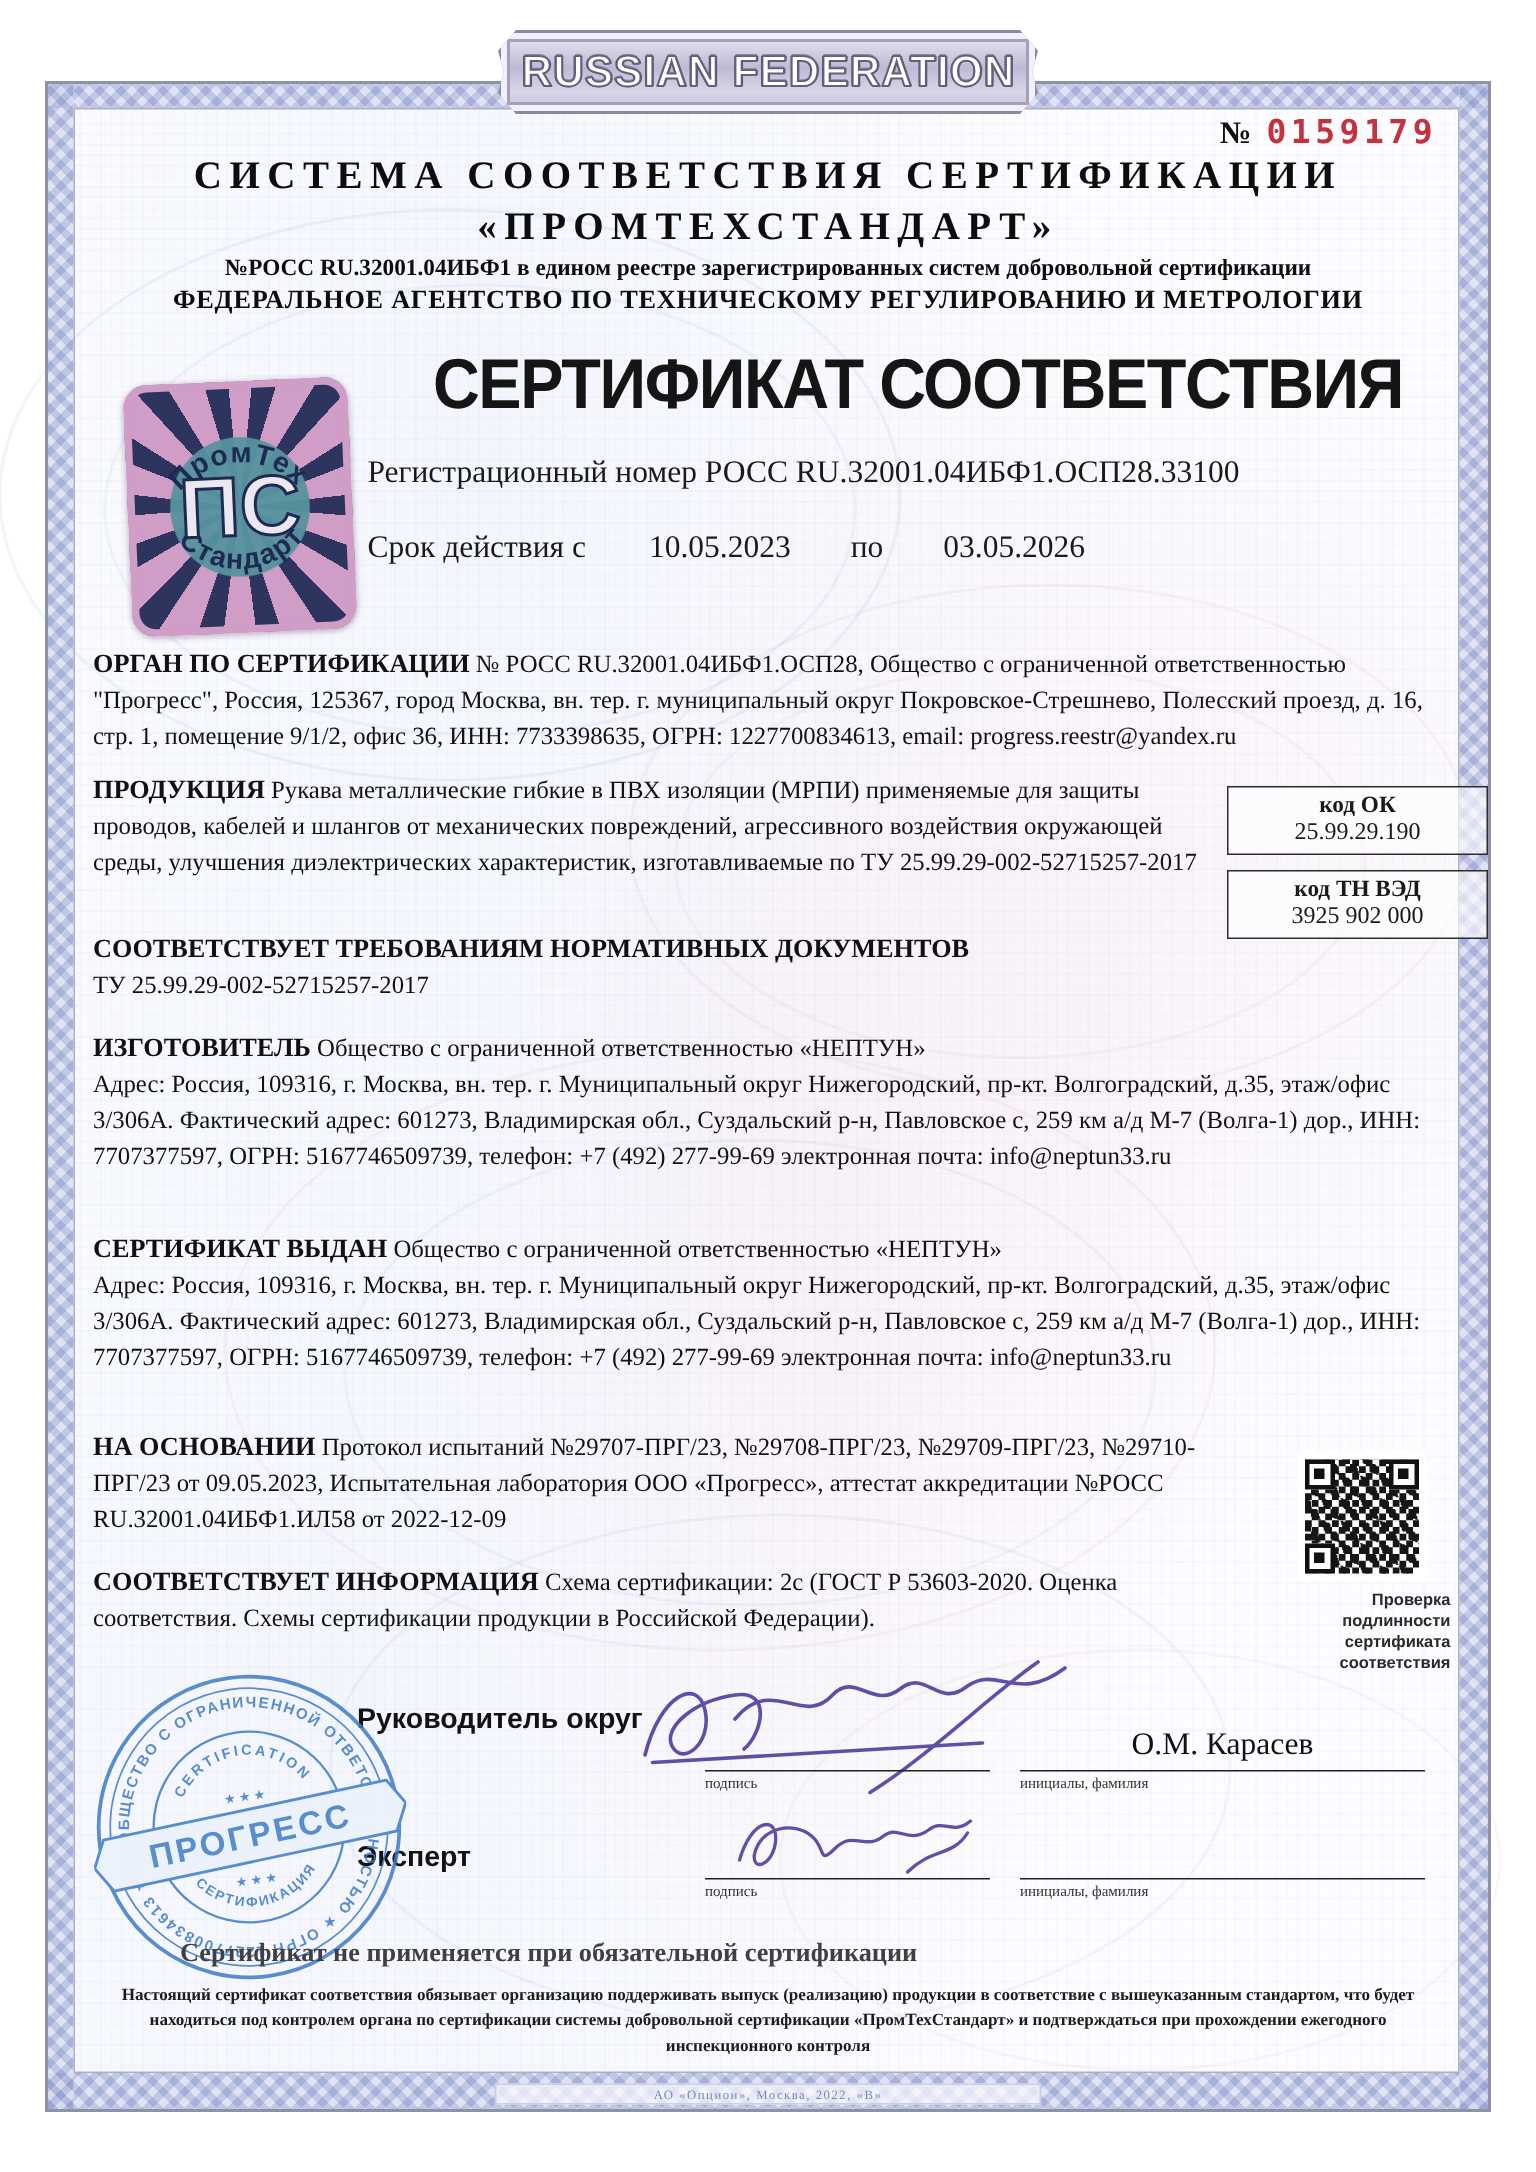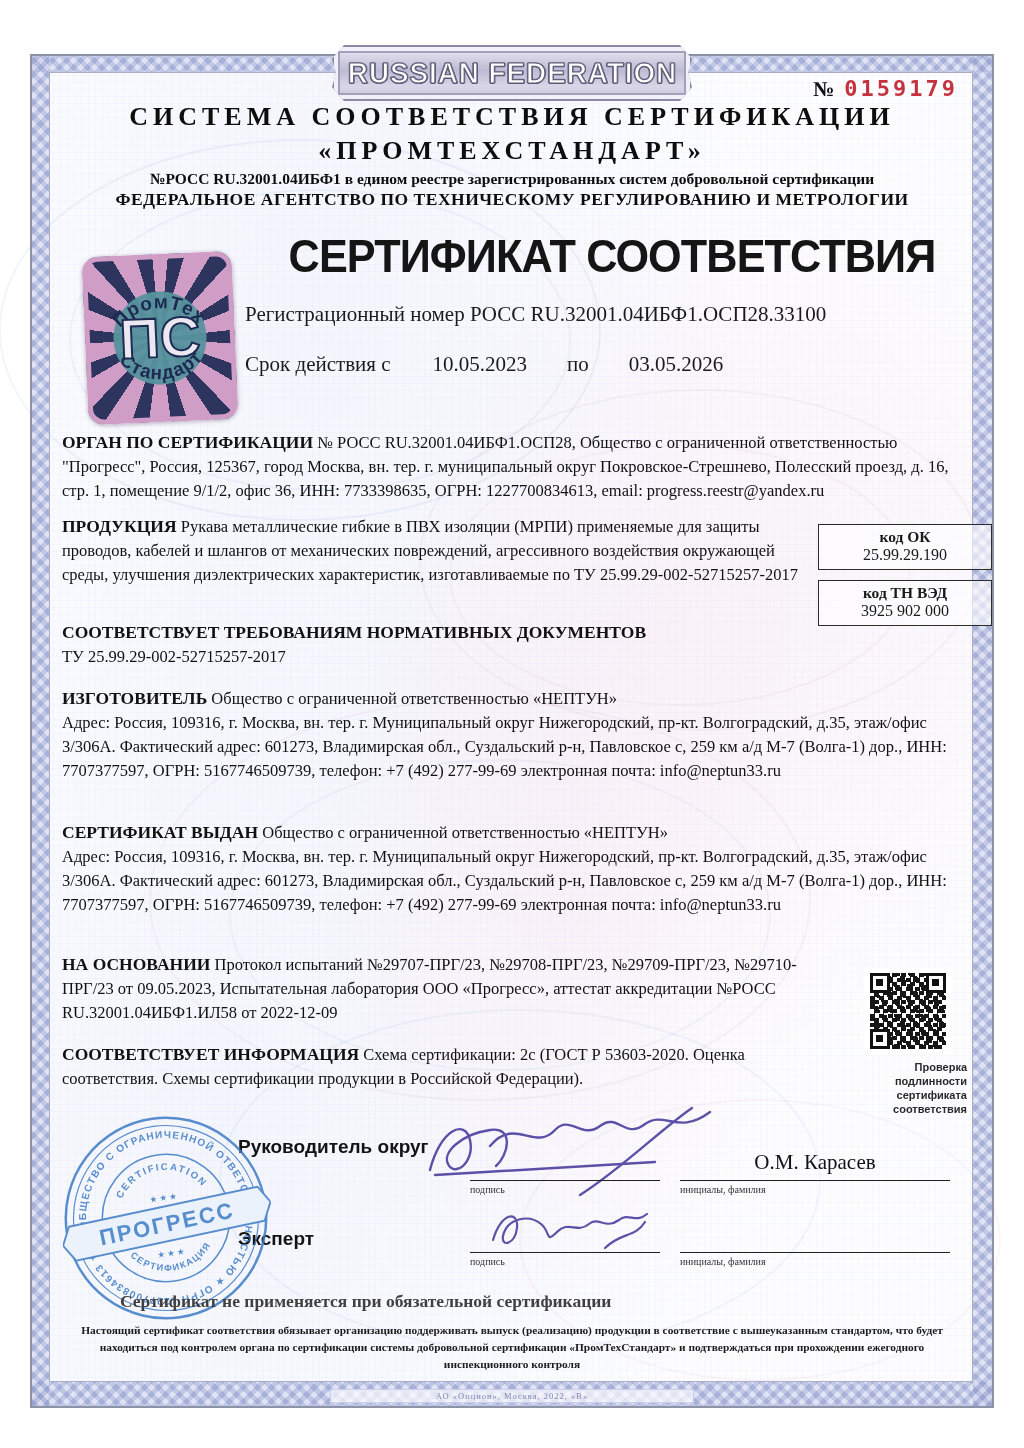--- a/index.html
+++ b/index.html
@@ -34,21 +34,21 @@
   .frame-inner { position:absolute; left:17px; top:16px; right:19px; bottom:24px;
       border:1px solid #a9afc8; }
   .guilloche { position:absolute; left:0; top:0; pointer-events:none; }
   
   .banner {
     position:absolute; left:332px; top:20px; width:360px; height:56px;
     background:linear-gradient(180deg,#ece9f4 0%,#bdbad4 45%,#d9d6e8 75%,#c7c4da 100%);
     border:2px solid #8c89a4;
     box-shadow: inset 0 0 0 4px #f2f1f9, inset 0 0 0 6px #a3a0bb, 0 1px 3px rgba(60,60,90,.35);
     clip-path: polygon(12px 0, calc(100% - 12px) 0, 100% 14px, calc(100% - 4px) 50%, 100% calc(100% - 14px), calc(100% - 12px) 100%, 12px 100%, 0 calc(100% - 14px), 4px 50%, 0 14px);
-    display:flex; align-items:center; justify-content:center;margin-top:25px;
+    display:flex; align-items:center; justify-content:center;
   }
   .banner span {
     font-family:"Liberation Sans","DejaVu Sans",sans-serif;
     font-weight:bold; font-size:29px; letter-spacing:1px; color:#ffffff;
     -webkit-text-stroke:1.2px #63607c;
     text-shadow:0 1px 0 #55526e, 0 -1px 0 #8a87a0, 1px 0 0 #55526e, -1px 0 0 #55526e;
     transform:scaleX(.96); white-space:nowrap;
   }
   
   .serial { position:absolute; right:66px; top:76px; font-size:21px; white-space:nowrap; }

